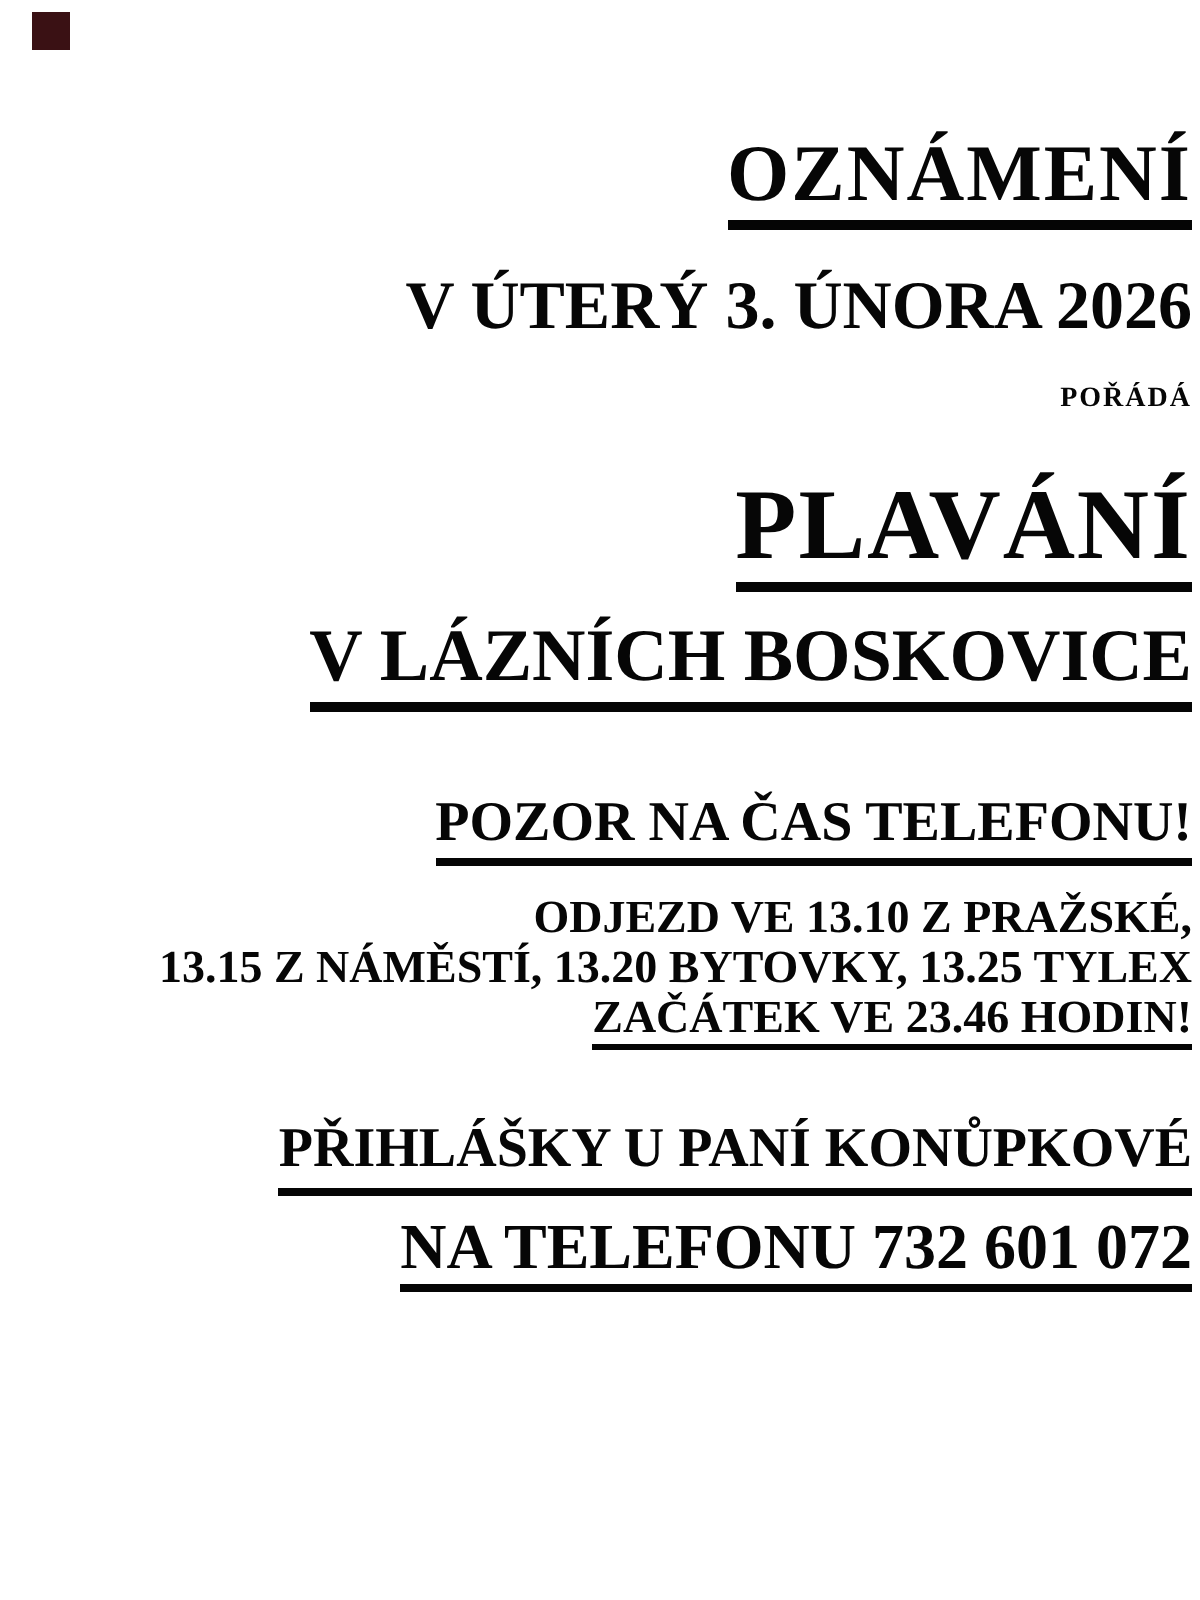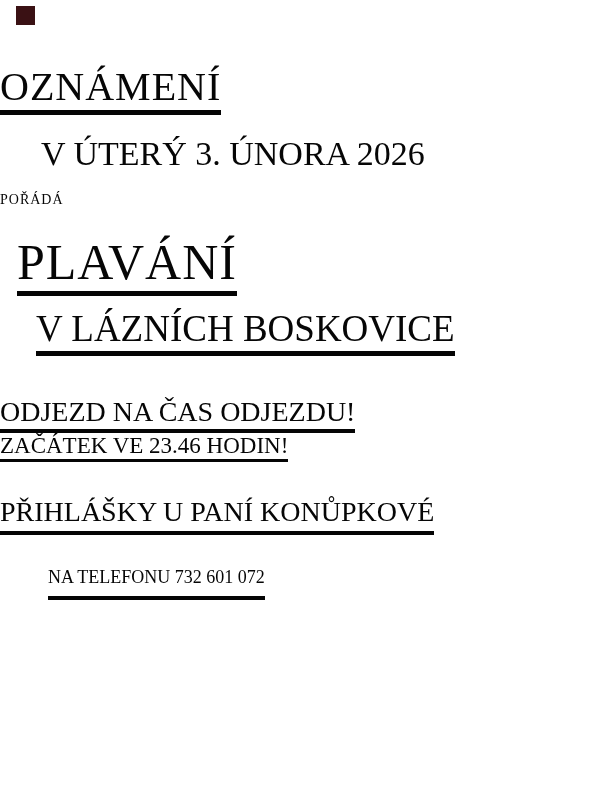--- a/index.html
+++ b/index.html
@@ -11,22 +11,22 @@
     height: 800px;
     background: #ffffff;
     position: relative;
     overflow: hidden;
     font-family: "Liberation Serif", "DejaVu Serif", serif;
     color: #060606;
   }
   .poster {
     width: 596px;
     height: 800px;
-    text-align: left;
-    font-weight: normal;
+    text-align: right;
+    font-weight: bold;
   }
   .corner-mark {
     position: absolute;
     left: 16px;
     top: 6px;
     width: 19px;
     height: 19px;
     background: #3a1114;
   }
   .u {
@@ -94,22 +94,22 @@
     font-size: 23px;
     line-height: 26px;
   }
   .signup {
     margin-top: 34px;
     font-size: 28px;
     line-height: 32px;
   }
   .signup .u { padding-bottom: 3px; }
   .phone {
-    margin-top: 26px;
-    font-size: 18px;
+    margin-top: 9px;
+    font-size: 32px;
     line-height: 32px;
     padding-left: 48px;
   }
   .phone .u { padding-bottom: 3px; }
 </style>
 </head>
 <body>
 
 <div class="poster">
 
@@ -128,23 +128,27 @@
 
   <div class="event">
     <span class="u">PLAVÁNÍ</span>
   </div>
 
   <div class="venue">
     <span class="u">V LÁZNÍCH BOSKOVICE</span>
   </div>
 
   <div class="warning">
-    <span class="u">ODJEZD NA ČAS ODJEZDU!</span>
+    <span class="u">POZOR NA ČAS TELEFONU!</span>
   </div>
 
+  <div class="departure">
+    <div>ODJEZD VE 13.10 Z PRAŽSKÉ,</div>
+    <div>13.15 Z NÁMĚSTÍ, 13.20 BYTOVKY, 13.25 TYLEX</div>
+  </div>
 
   <div class="start-line">
     <span class="u">ZAČÁTEK VE 23.46 HODIN!</span>
   </div>
 
 
   <div class="signup">
     <span class="u">PŘIHLÁŠKY U PANÍ KONŮPKOVÉ</span>
   </div>
 

